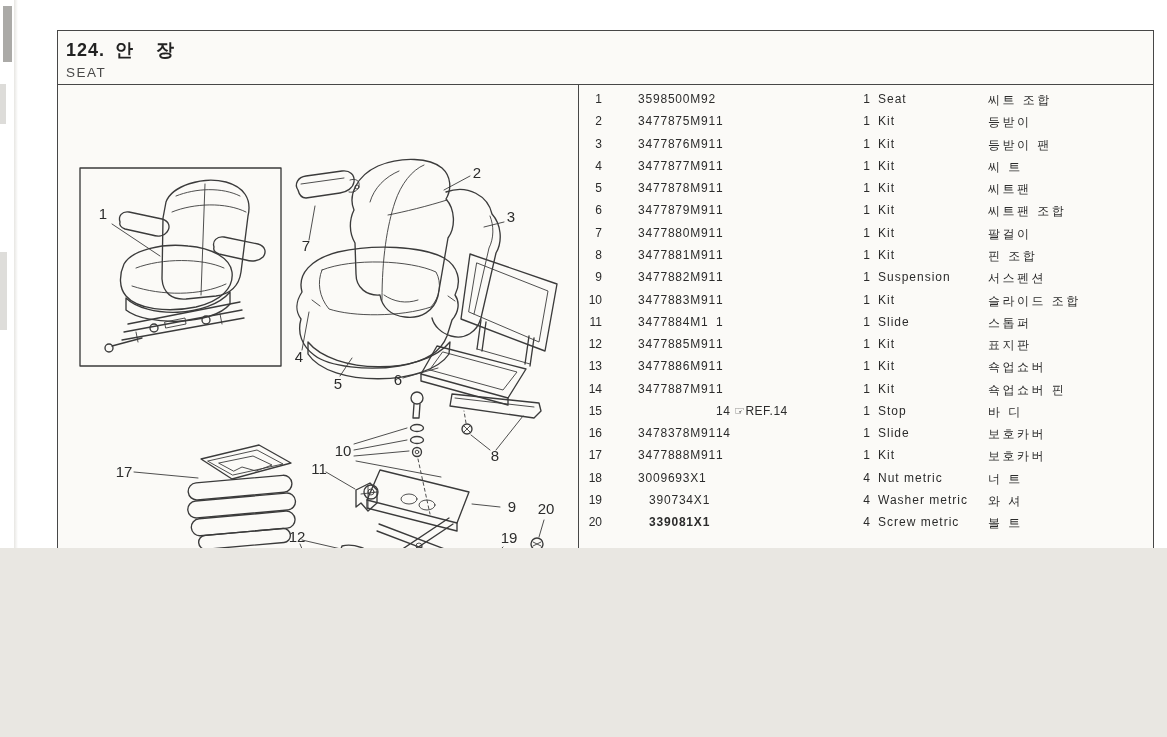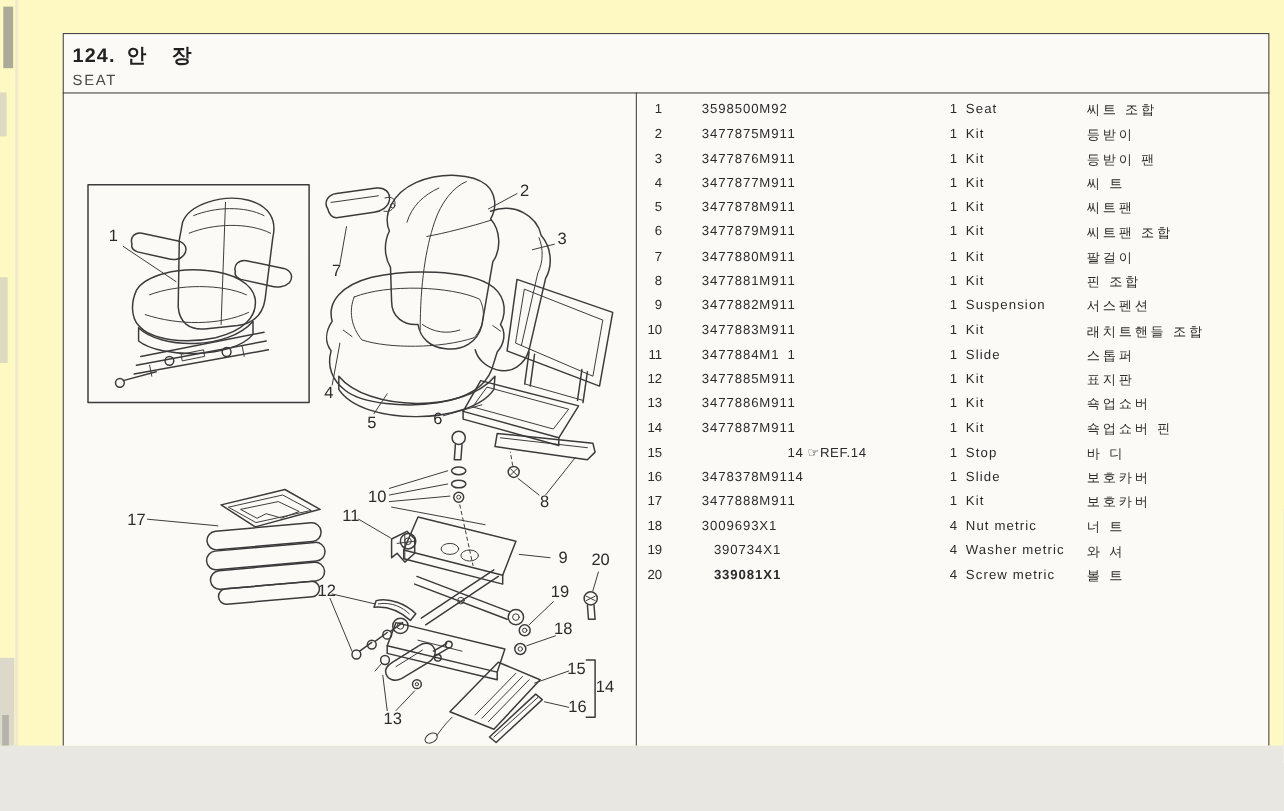--- a/index.html
+++ b/index.html
@@ -1,16 +1,16 @@
 <!DOCTYPE html>
 <html><head>
 <meta charset="utf-8">
 <style>
   html,body{margin:0;padding:0;background:#e9e7e2;}
-  .page{position:relative;width:1167px;height:678px;background:#fef9c3;overflow:hidden;
+  .page{position:relative;width:1167px;height:548px;background:#ffffff;overflow:hidden;
         font-family:"Liberation Sans","DejaVu Sans",sans-serif;color:#2e2e2e;}
   
   .artifact{position:absolute;pointer-events:none;}
   .a1{left:3px;top:6px;width:9px;height:56px;background:#8f8e8a;opacity:.75;}
   .a2{left:0;top:84px;width:6px;height:40px;background:#c7c5c0;opacity:.6;}
   .a3{left:0;top:252px;width:7px;height:78px;background:#c3c1bc;opacity:.55;}
   .a4{left:0;top:598px;width:13px;height:139px;background:#d3d1cc;opacity:.8;}
   .a5{left:2px;top:650px;width:6px;height:60px;background:#a3a29d;opacity:.7;}
   .a6{left:14px;top:0;width:4px;height:737px;background:linear-gradient(90deg,#dddbd6,rgba(244,243,239,0));opacity:.7;}
 
@@ -356,21 +356,21 @@
         <span class="c-qty">1</span>
         <span class="c-name">Suspension</span>
         <span class="c-ko">서스펜션</span>
       </div>
       <div class="prow" style="top: 208.52px;">
         <span class="c-no">10</span>
         <span class="c-part">3477883M91</span>
         <span class="c-extra">1</span>
         <span class="c-qty">1</span>
         <span class="c-name">Kit</span>
-        <span class="c-ko">래치트핸들 조합</span>
+        <span class="c-ko">슬라이드 조합</span>
       </div>
       <div class="prow" style="top: 230.8px;">
         <span class="c-no">11</span>
         <span class="c-part">3477884M1</span>
         <span class="c-extra">1</span>
         <span class="c-qty">1</span>
         <span class="c-name">Slide</span>
         <span class="c-ko">스톱퍼</span>
       </div>
       <div class="prow" style="top: 253.08px;">

